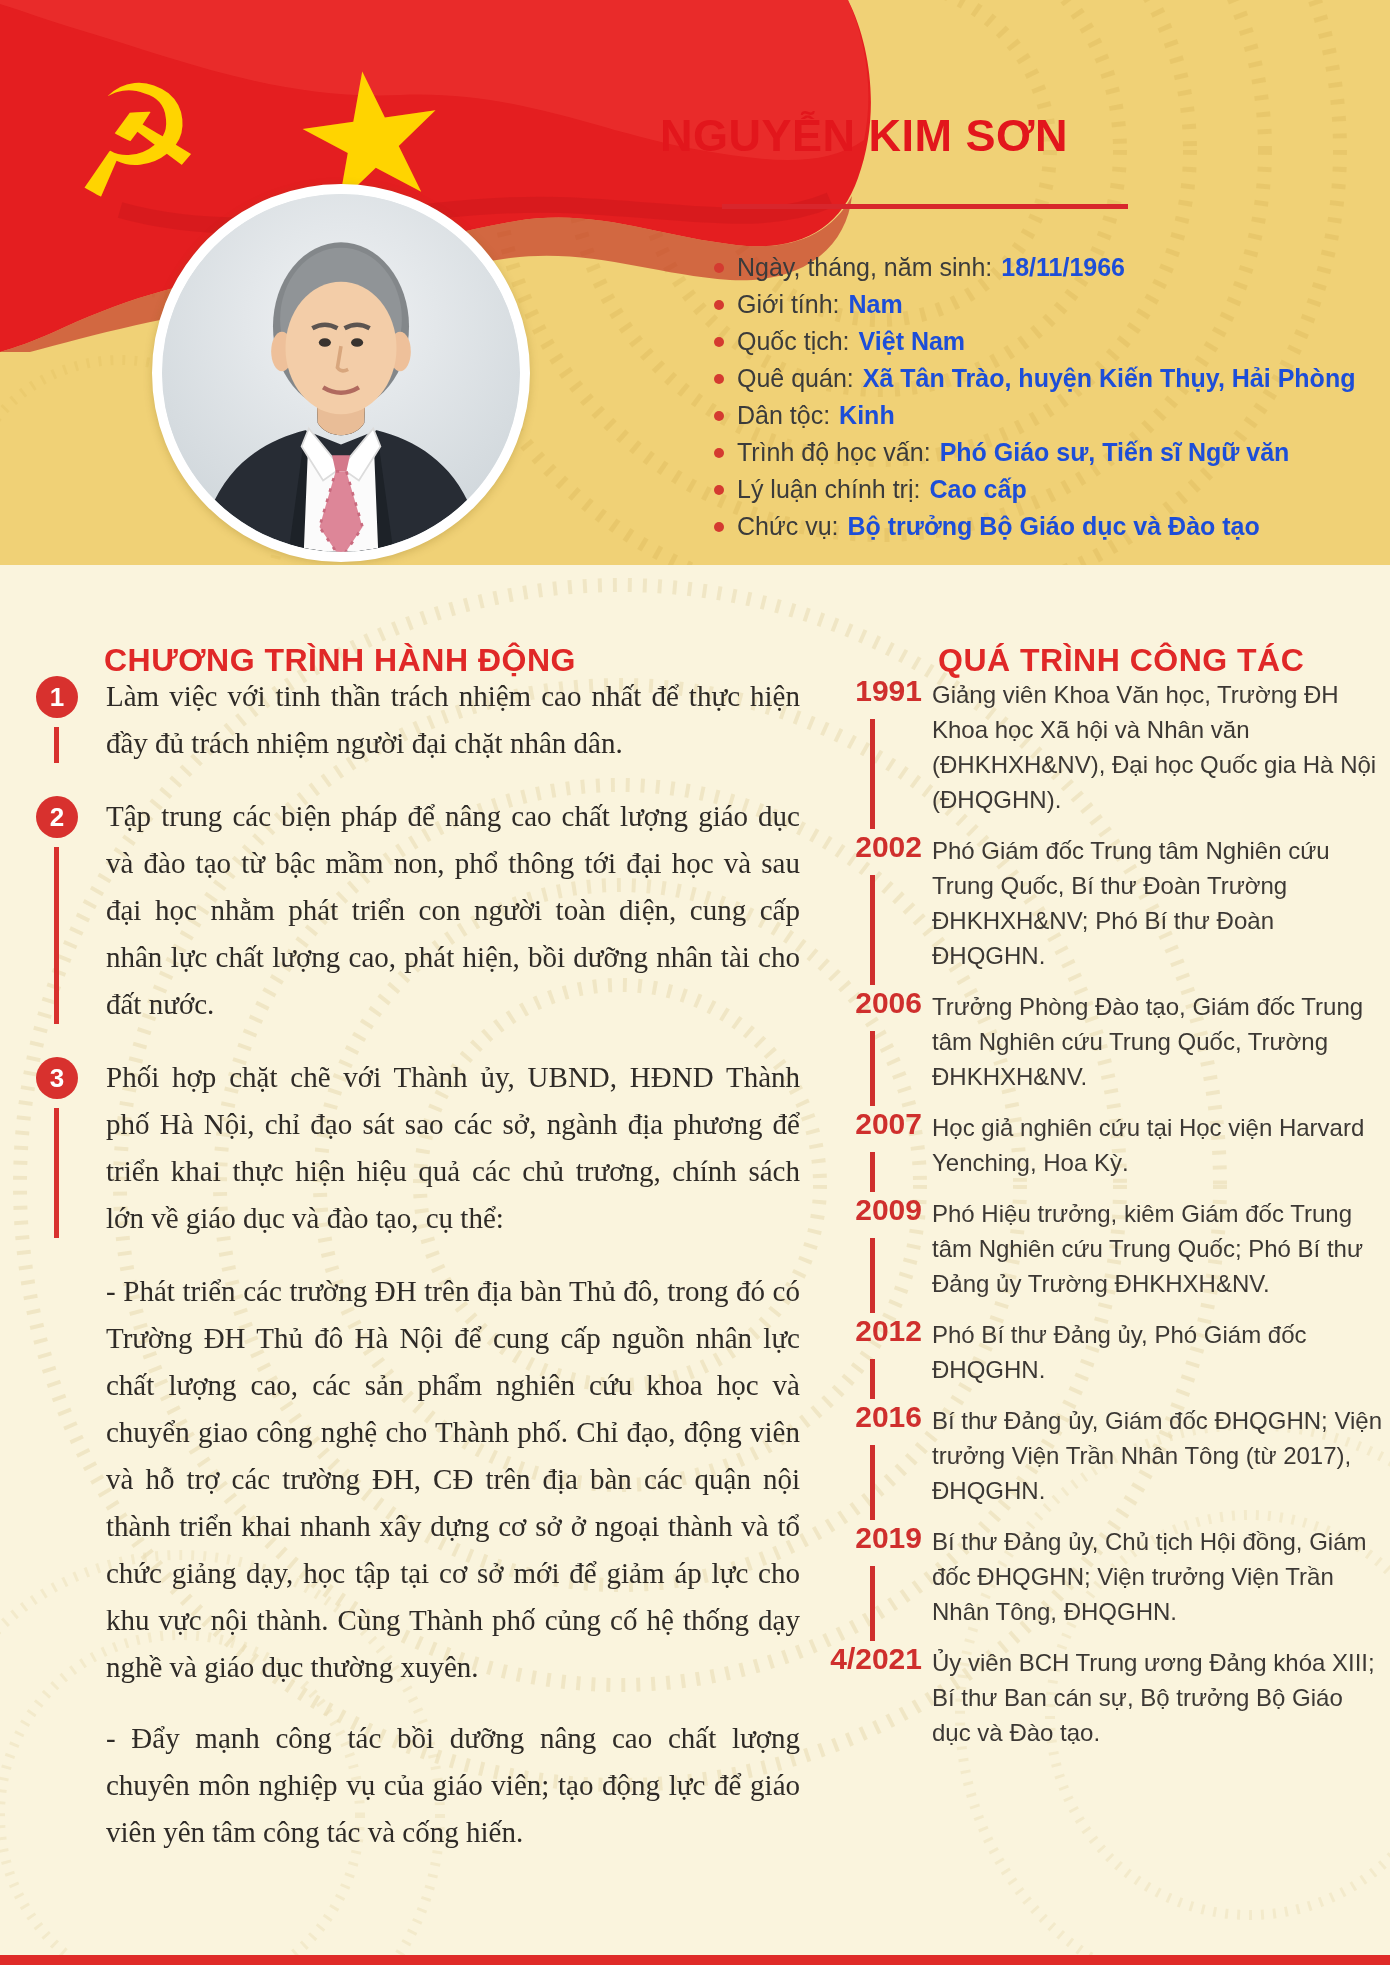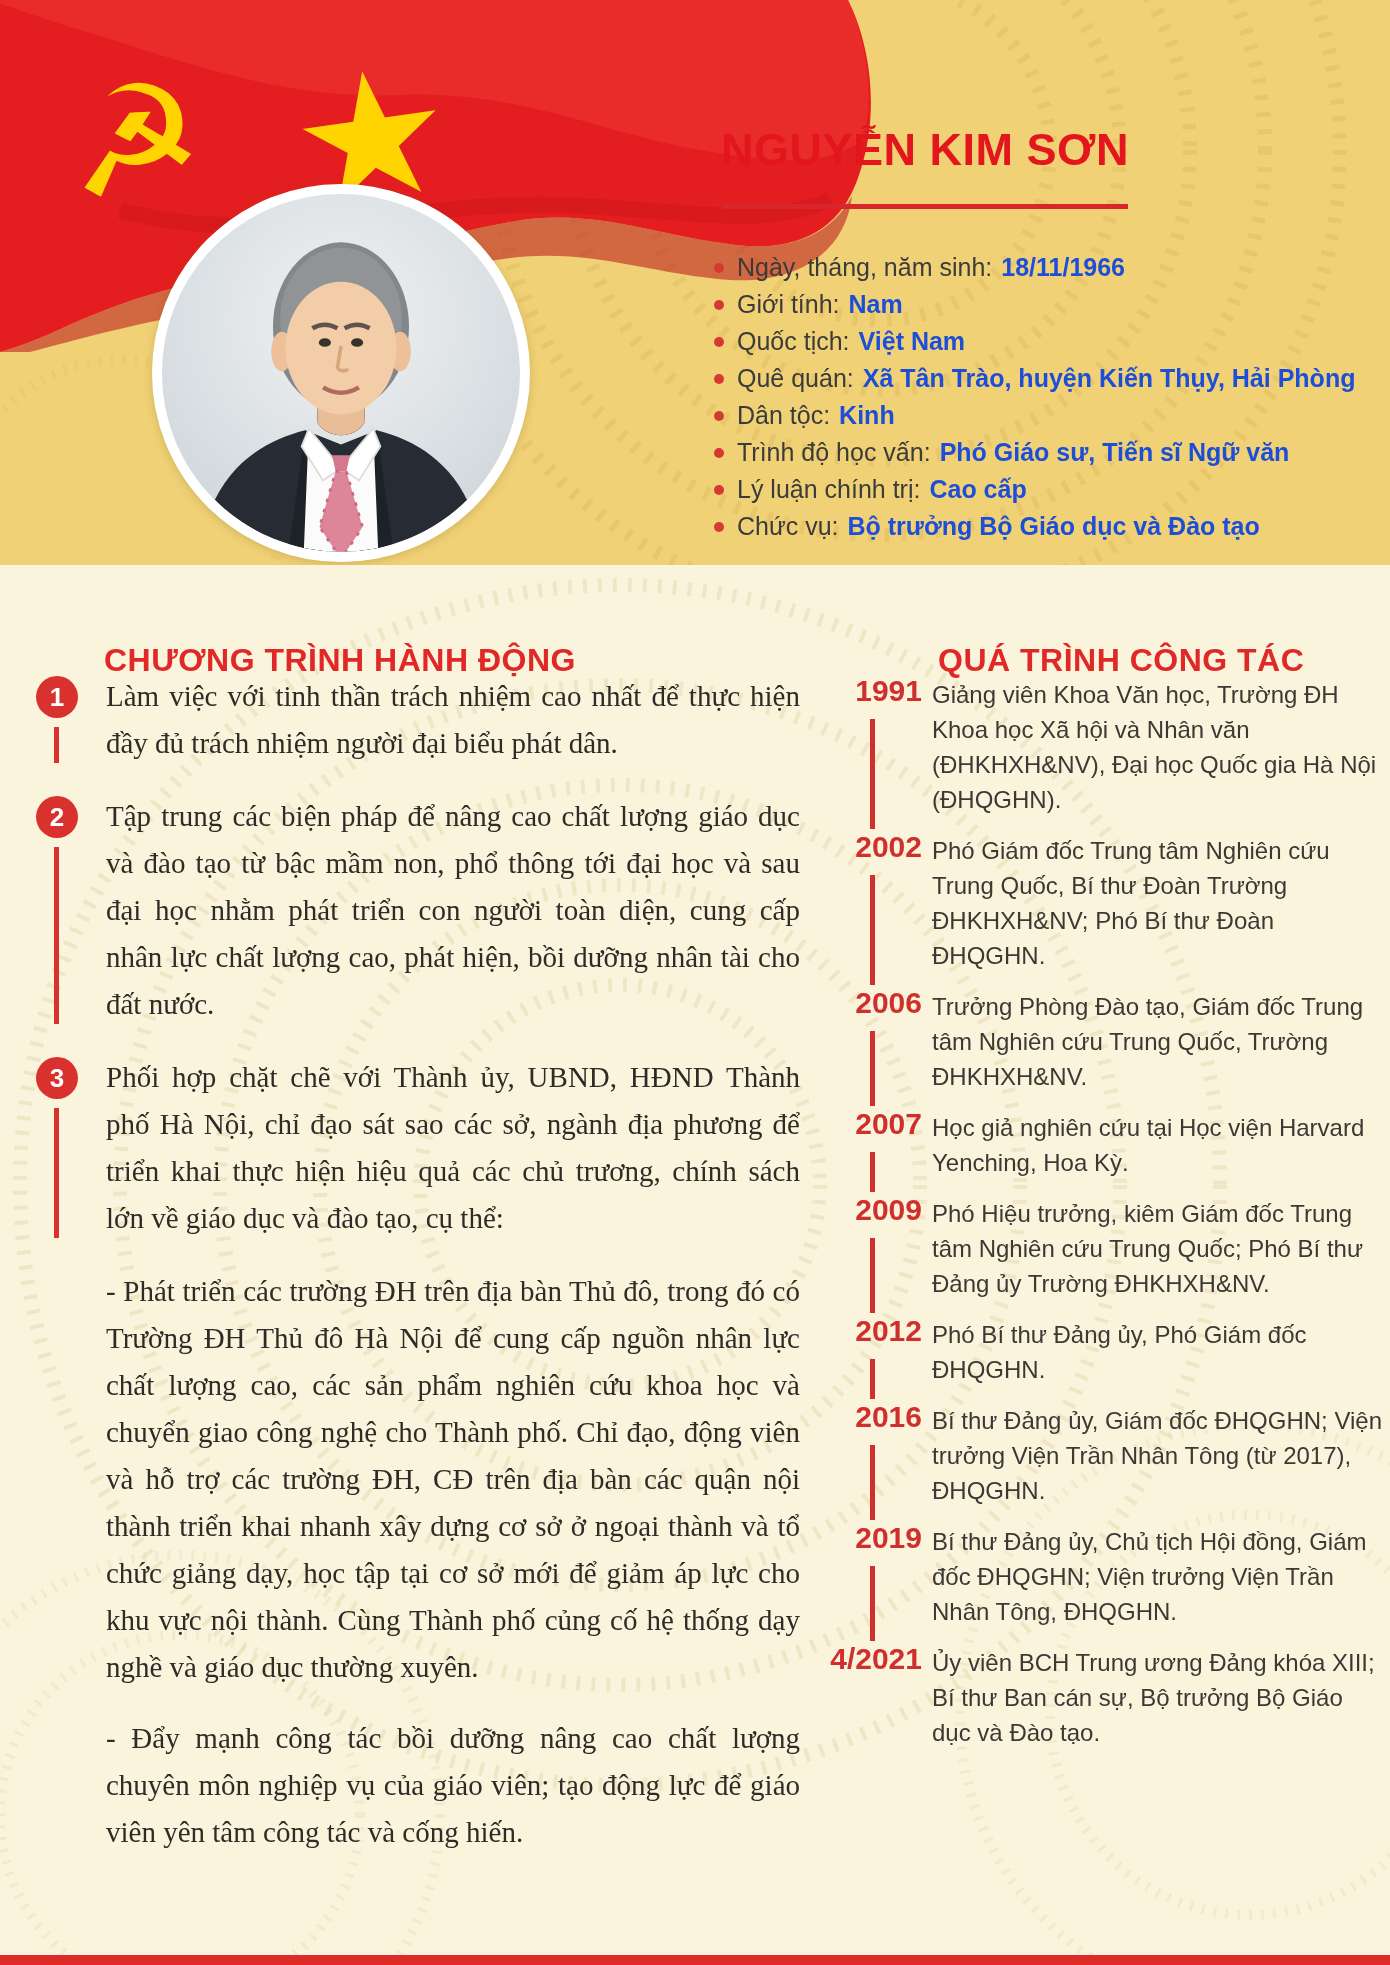--- a/index.html
+++ b/index.html
@@ -9,21 +9,21 @@
 
   
   .banner{position:absolute;left:0;top:0;width:1390px;height:565px;background:#f0d176;overflow:hidden;}
   .banner-svg,.body-svg{position:absolute;left:0;top:0;pointer-events:none;}
   .flag-svg{position:absolute;left:0;top:0;}
 
   .photo-ring{position:absolute;left:152px;top:184px;width:358px;height:358px;border-radius:50%;
     border:10px solid #ffffff;overflow:hidden;background:#dfe4e7;box-shadow:0 2px 8px rgba(120,90,10,.25);}
   .photo-ring svg{display:block;width:100%;height:100%;}
 
-  .person-name{position:absolute;left:660px;top:124px;width:530px;text-align:center;
+  .person-name{position:absolute;left:660px;top:110px;width:530px;text-align:left;
     font-size:45px;font-weight:bold;color:#e2161c;letter-spacing:.5px;}
   .name-underline{position:absolute;left:722px;top:204px;width:406px;height:5px;background:#d8262c;}
 
   .info-list{position:absolute;left:698px;top:233px;width:690px;margin:16px;padding:0;list-style:none;}
   .info-row{height:37px;display:flex;align-items:center;white-space:nowrap;font-size:25px;color:#3b3b3b;}
   .bullet-dot{width:10px;height:10px;border-radius:50%;background:#d43a30;margin-right:13px;flex:0 0 auto;}
   .info-label{margin-right:9px;}
   .info-value{font-weight:bold;color:#1d4ed8;}
 
   
@@ -192,21 +192,21 @@
           <circle cx="180" cy="1250" r="260"></circle>
         <circle cx="1250" cy="1150" r="200"></circle>
           <circle cx="1250" cy="1150" r="290"></circle>
       </g>
     </svg>
 
     <h2 class="section-title title-left">CHƯƠNG TRÌNH HÀNH ĐỘNG</h2>
     <h2 class="section-title title-right">QUÁ TRÌNH CÔNG TÁC</h2>
 
     <div class="actions" id="actions">
-        <div class="action-item"><span class="badge">1</span><span class="action-conn"></span><span>Làm việc với tinh thần trách nhiệm cao nhất để thực hiện đầy đủ trách nhiệm người đại biểu phát dân.</span></div>
+        <div class="action-item"><span class="badge">1</span><span class="action-conn"></span><span>Làm việc với tinh thần trách nhiệm cao nhất để thực hiện đầy đủ trách nhiệm người đại chặt nhân dân.</span></div>
         <div class="action-item"><span class="badge">2</span><span class="action-conn"></span><span>Tập trung các biện pháp để nâng cao chất lượng giáo dục và đào tạo từ bậc mầm non, phổ thông tới đại học và sau đại học nhằm phát triển con người toàn diện, cung cấp nhân lực chất lượng cao, phát hiện, bồi dưỡng nhân tài cho đất nước.</span></div>
         <div class="action-item"><span class="badge">3</span><span class="action-conn"></span><span>Phối hợp chặt chẽ với Thành ủy, UBND, HĐND Thành phố Hà Nội, chỉ đạo sát sao các sở, ngành địa phương để triển khai thực hiện hiệu quả các chủ trương, chính sách lớn về giáo dục và đào tạo, cụ thể:</span></div>
         <div class="sub-paragraphs" style="position: static; margin-left: 70px;">
           <p class="sub-para">- Phát triển các trường ĐH trên địa bàn Thủ đô, trong đó có Trường ĐH Thủ đô Hà Nội để cung cấp nguồn nhân lực chất lượng cao, các sản phẩm nghiên cứu khoa học và chuyển giao công nghệ cho Thành phố. Chỉ đạo, động viên và hỗ trợ các trường ĐH, CĐ trên địa bàn các quận nội thành triển khai nhanh xây dựng cơ sở ở ngoại thành và tổ chức giảng dạy, học tập tại cơ sở mới để giảm áp lực cho khu vực nội thành. Cùng Thành phố củng cố hệ thống dạy nghề và giáo dục thường xuyên.</p>
           <p class="sub-para">- Đẩy mạnh công tác bồi dưỡng nâng cao chất lượng chuyên môn nghiệp vụ của giáo viên; tạo động lực để giáo viên yên tâm công tác và cống hiến.</p>
         </div>
       </div>
 
     <div class="timeline" id="timeline">
         <div class="t-entry"><span class="t-year">1991</span><span class="t-conn"></span><span>Giảng viên Khoa Văn học, Trường ĐH Khoa học Xã hội và Nhân văn (ĐHKHXH&amp;NV), Đại học Quốc gia Hà Nội (ĐHQGHN).</span></div>

